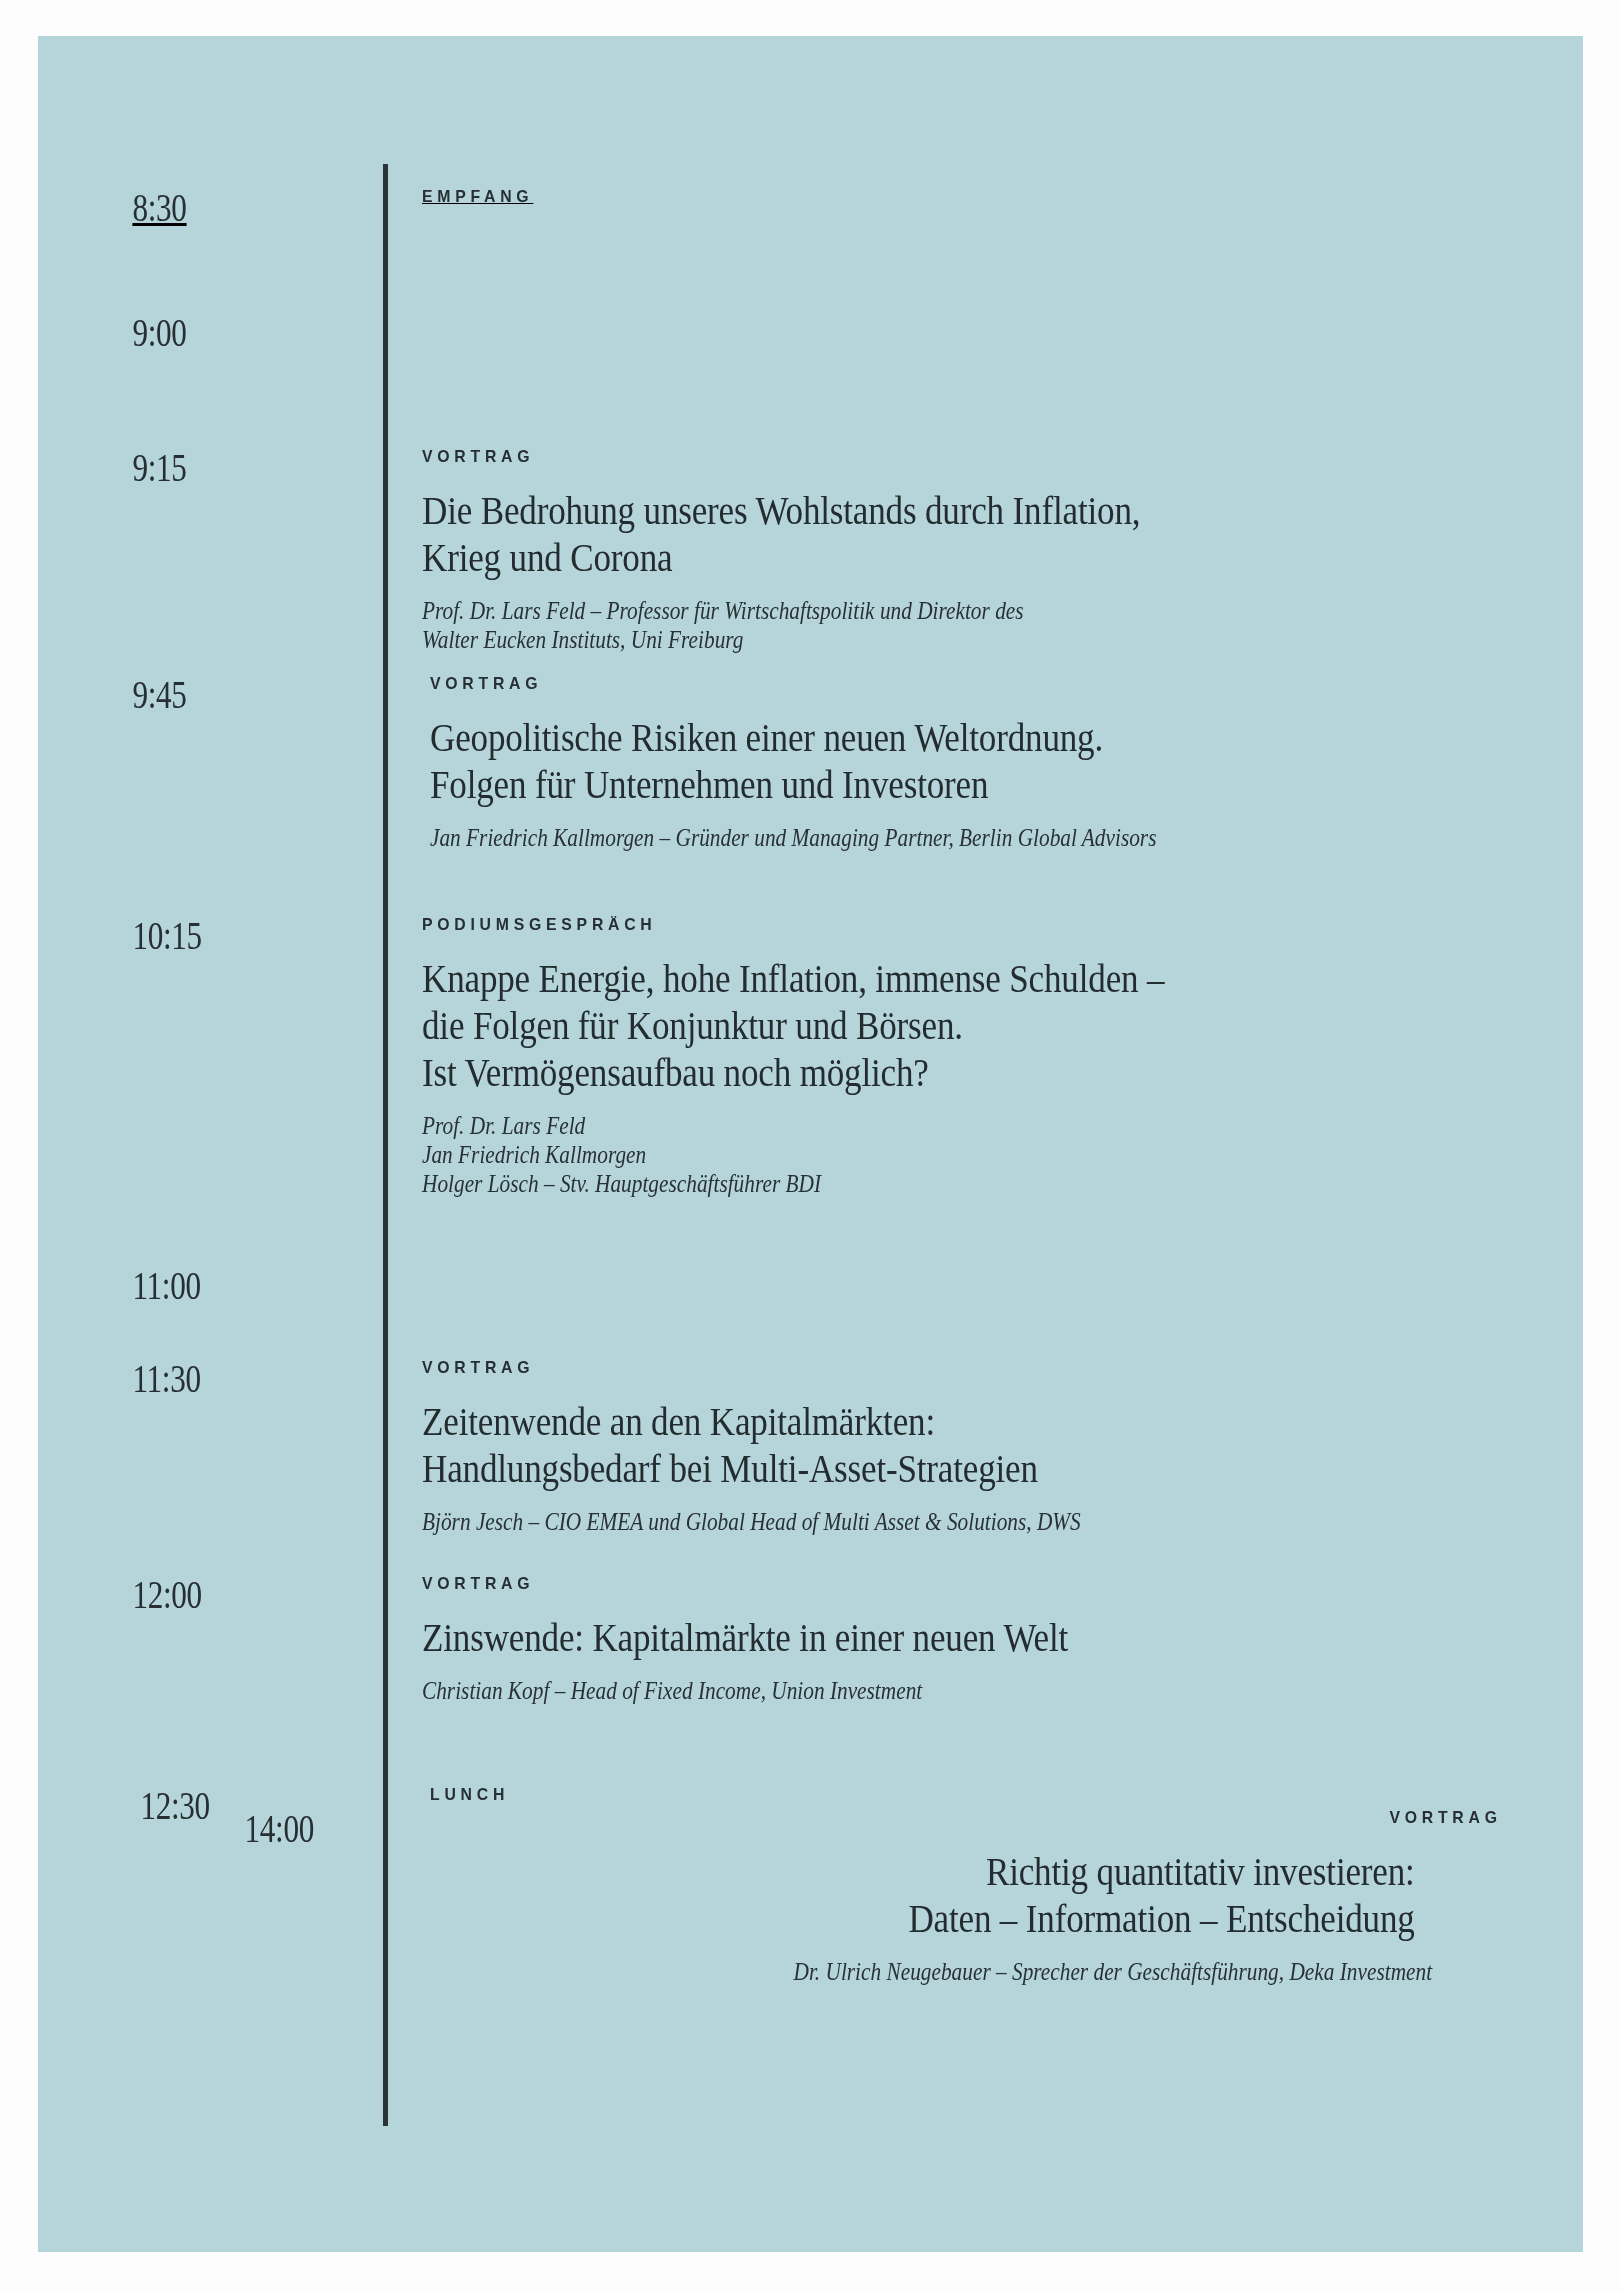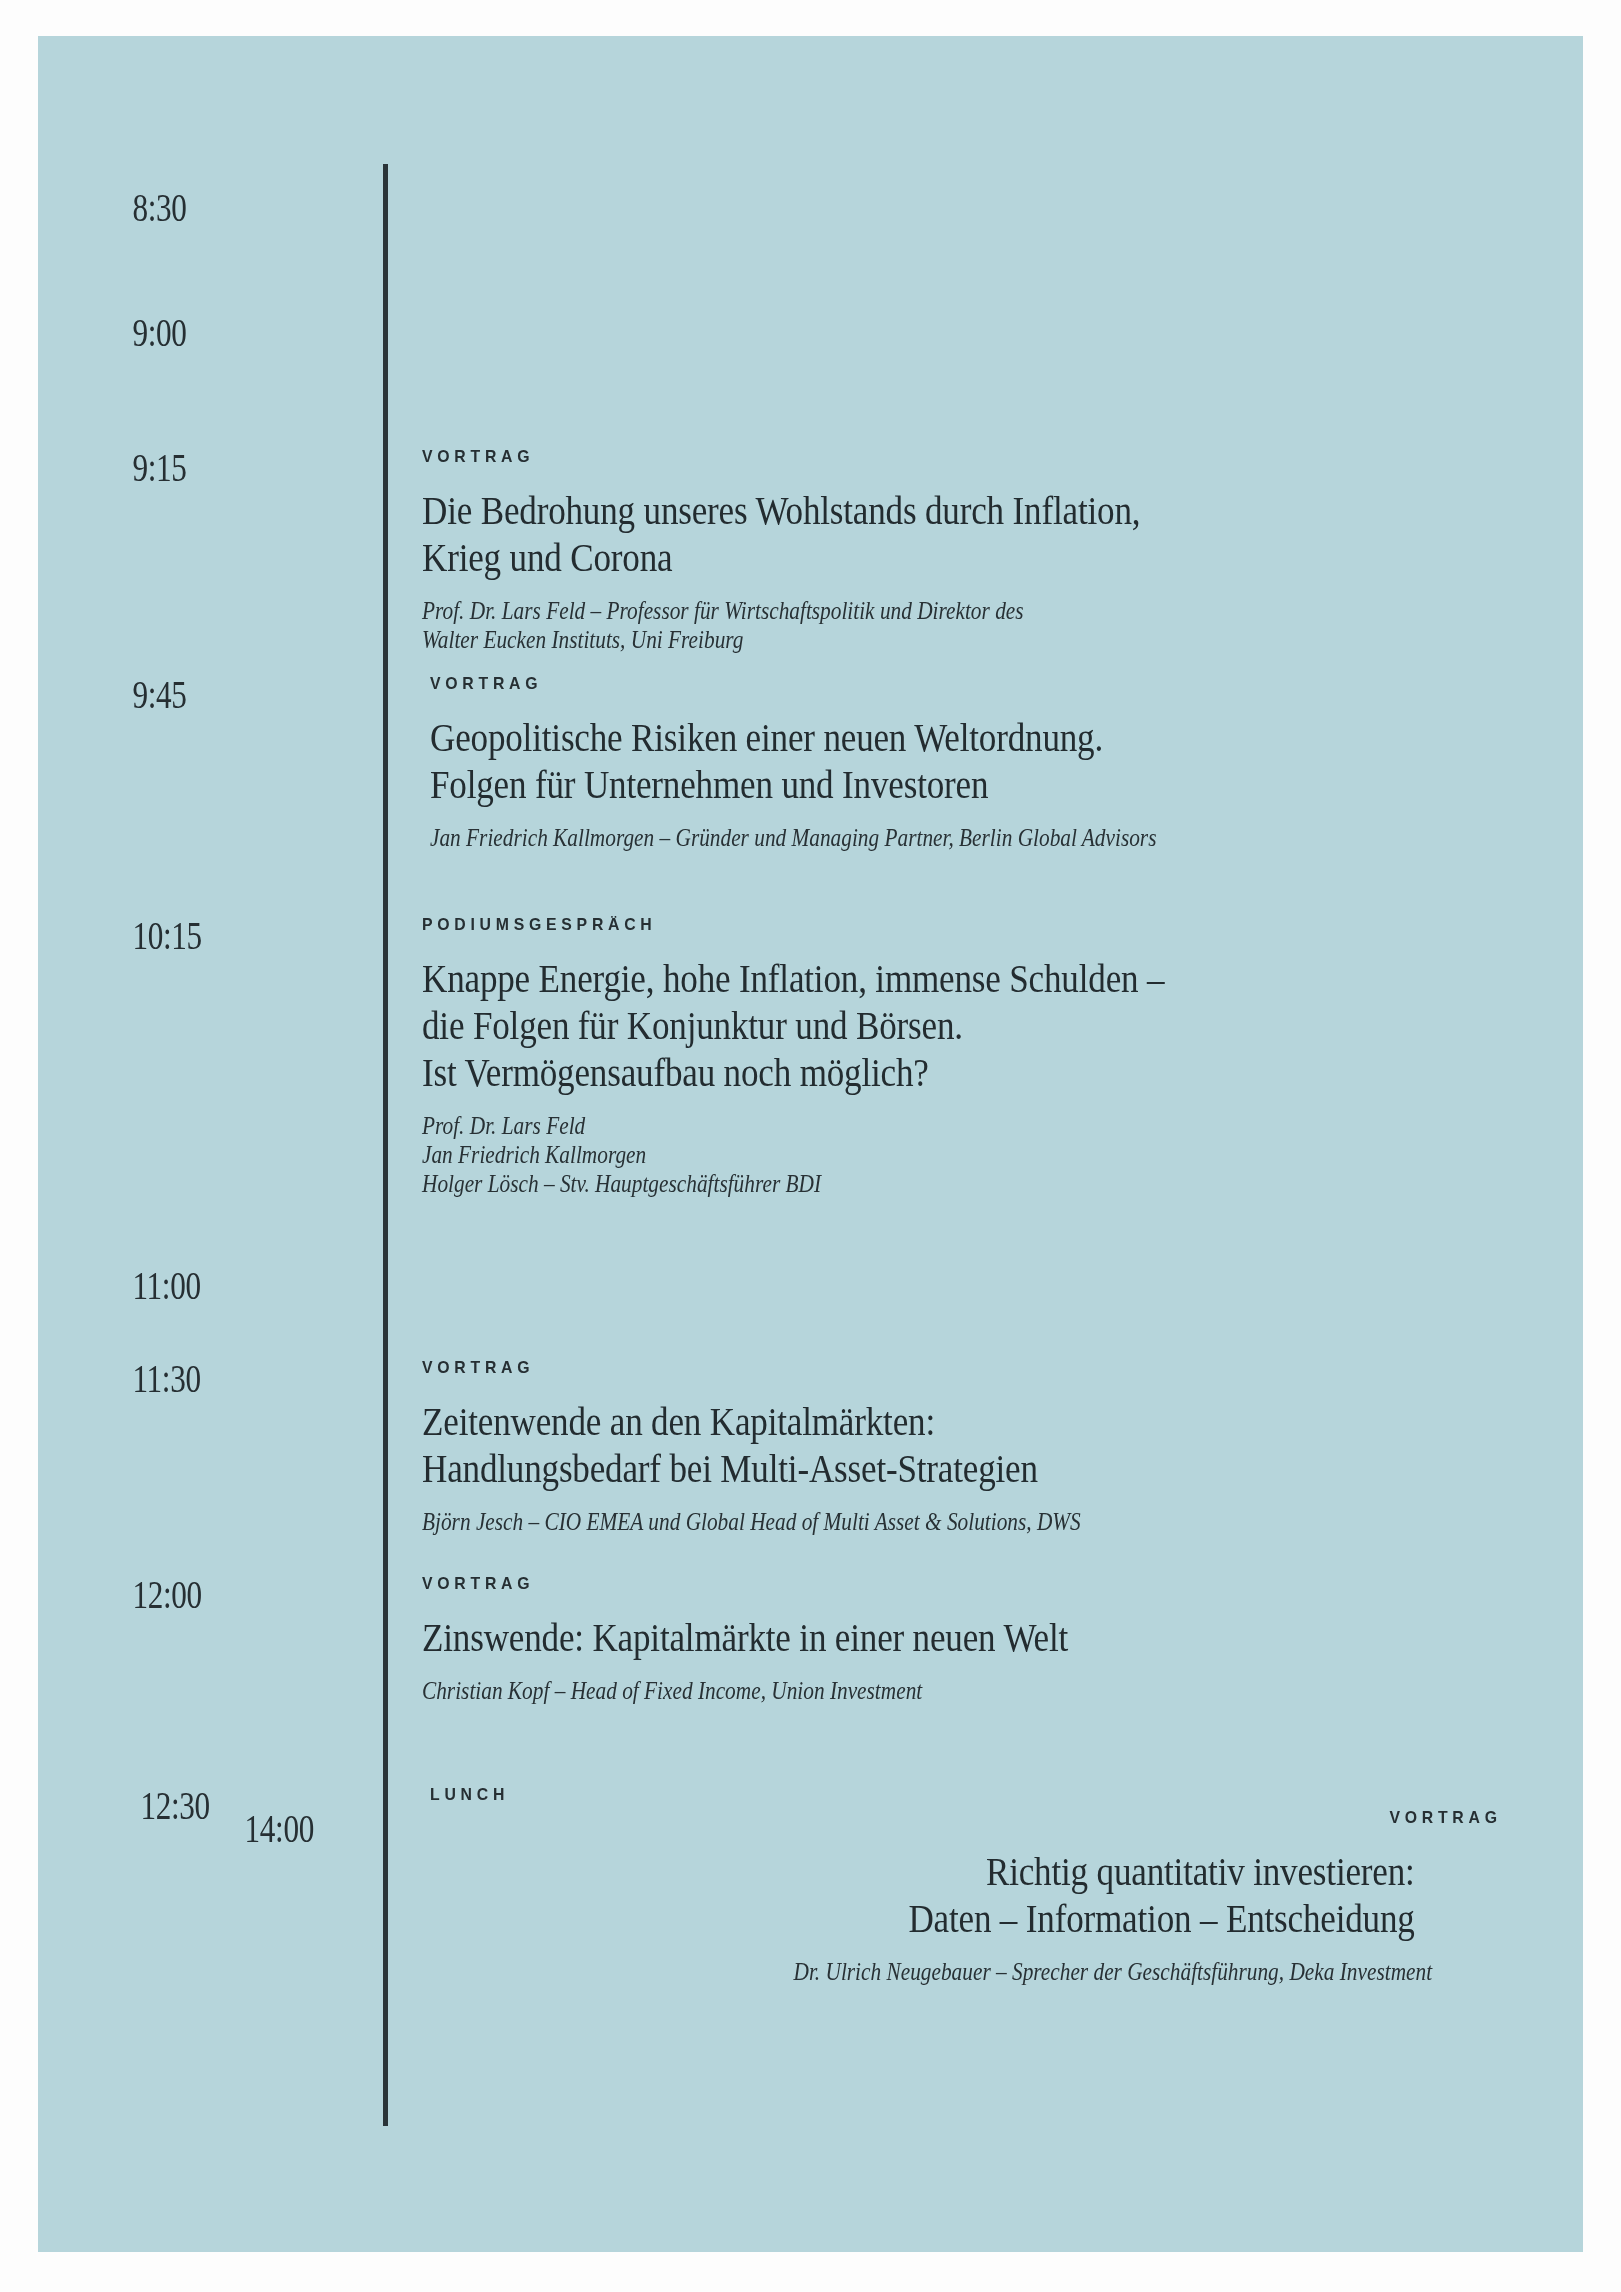--- a/index.html
+++ b/index.html
@@ -125,22 +125,25 @@
 </style>
 </head>
 <body>
 
 <div class="page">
   <div class="agenda">
 
     <div class="divider"></div>
 
     <div class="rows" id="rows">
-        <div class="row no-title label-only" style="top: 152px;">
+        <div class="row no-title label-only" style="top: 152px; text-decoration: underline;">
           <div class="time">8:30</div>
+          <div class="content">
+            <div class="kicker">EMPFANG</div>
+          </div>
         </div>
         <div class="row no-title" style="top: 277px; align-items: center;">
           <div class="time">9:00</div>
         </div>
         <div class="row" style="top: 412px;">
           <div class="time">9:15</div>
           <div class="content">
             <div class="kicker">VORTRAG</div>
             <div class="title">
               <span class="ln">Die Bedrohung unseres Wohlstands durch Inflation,</span>

